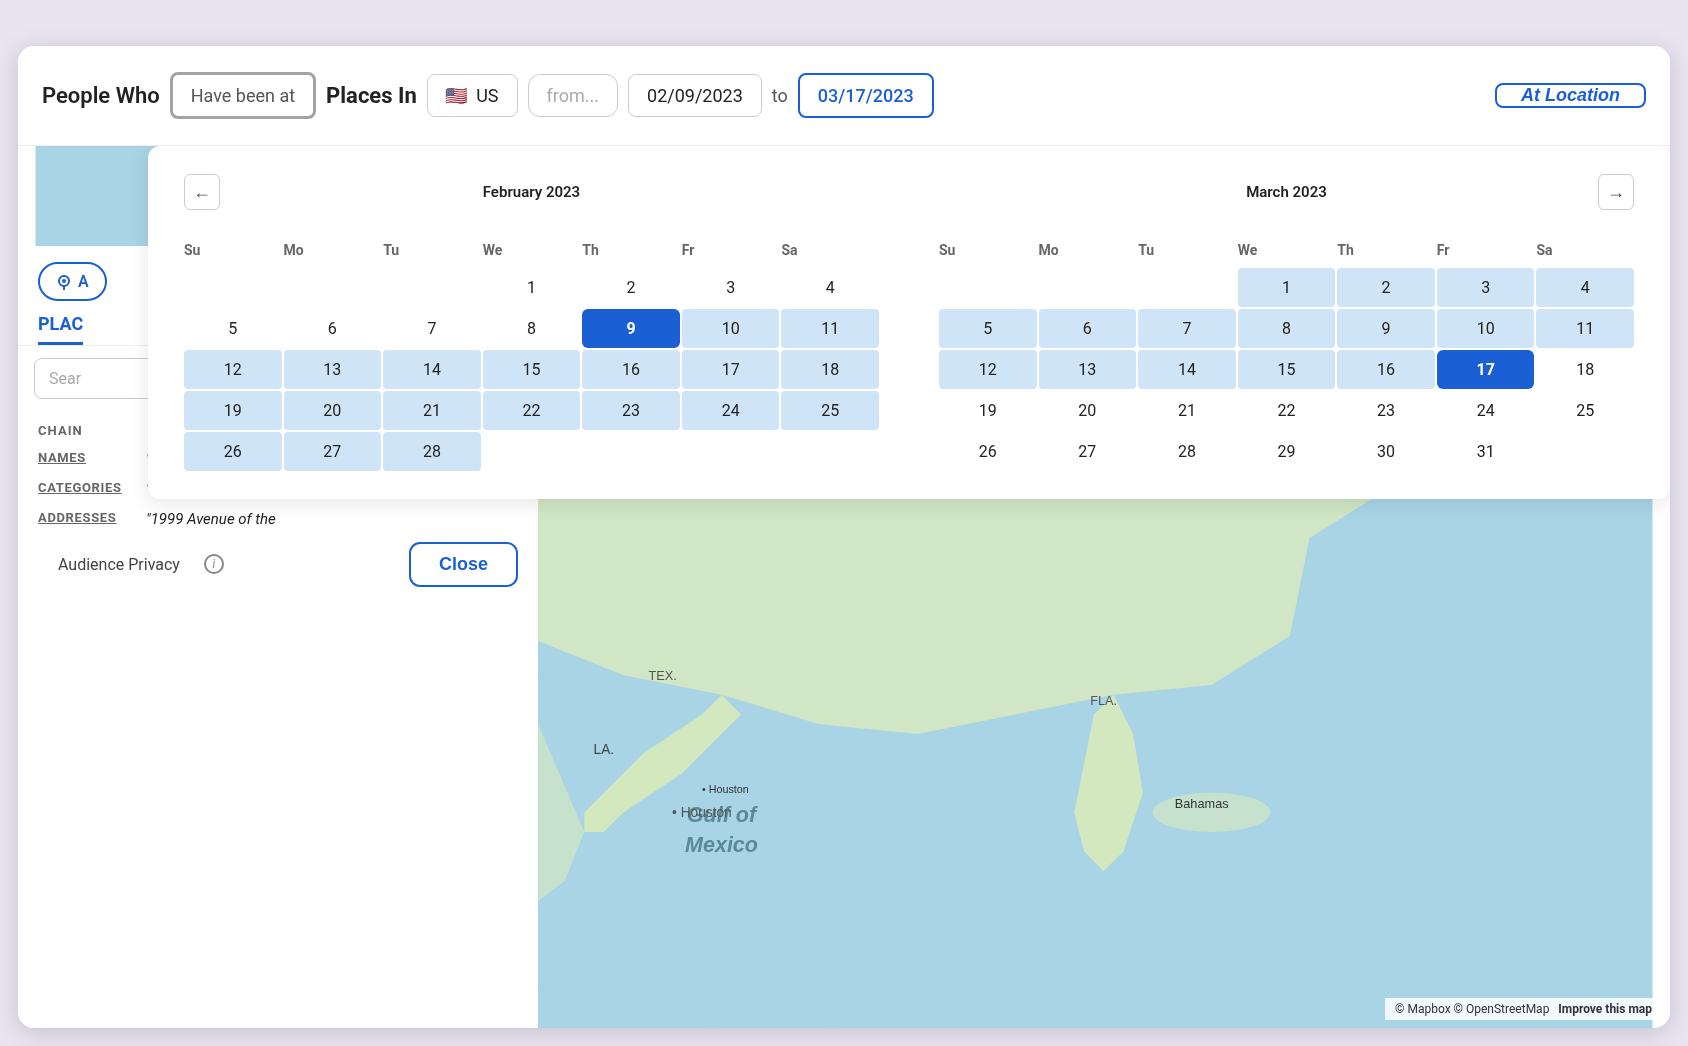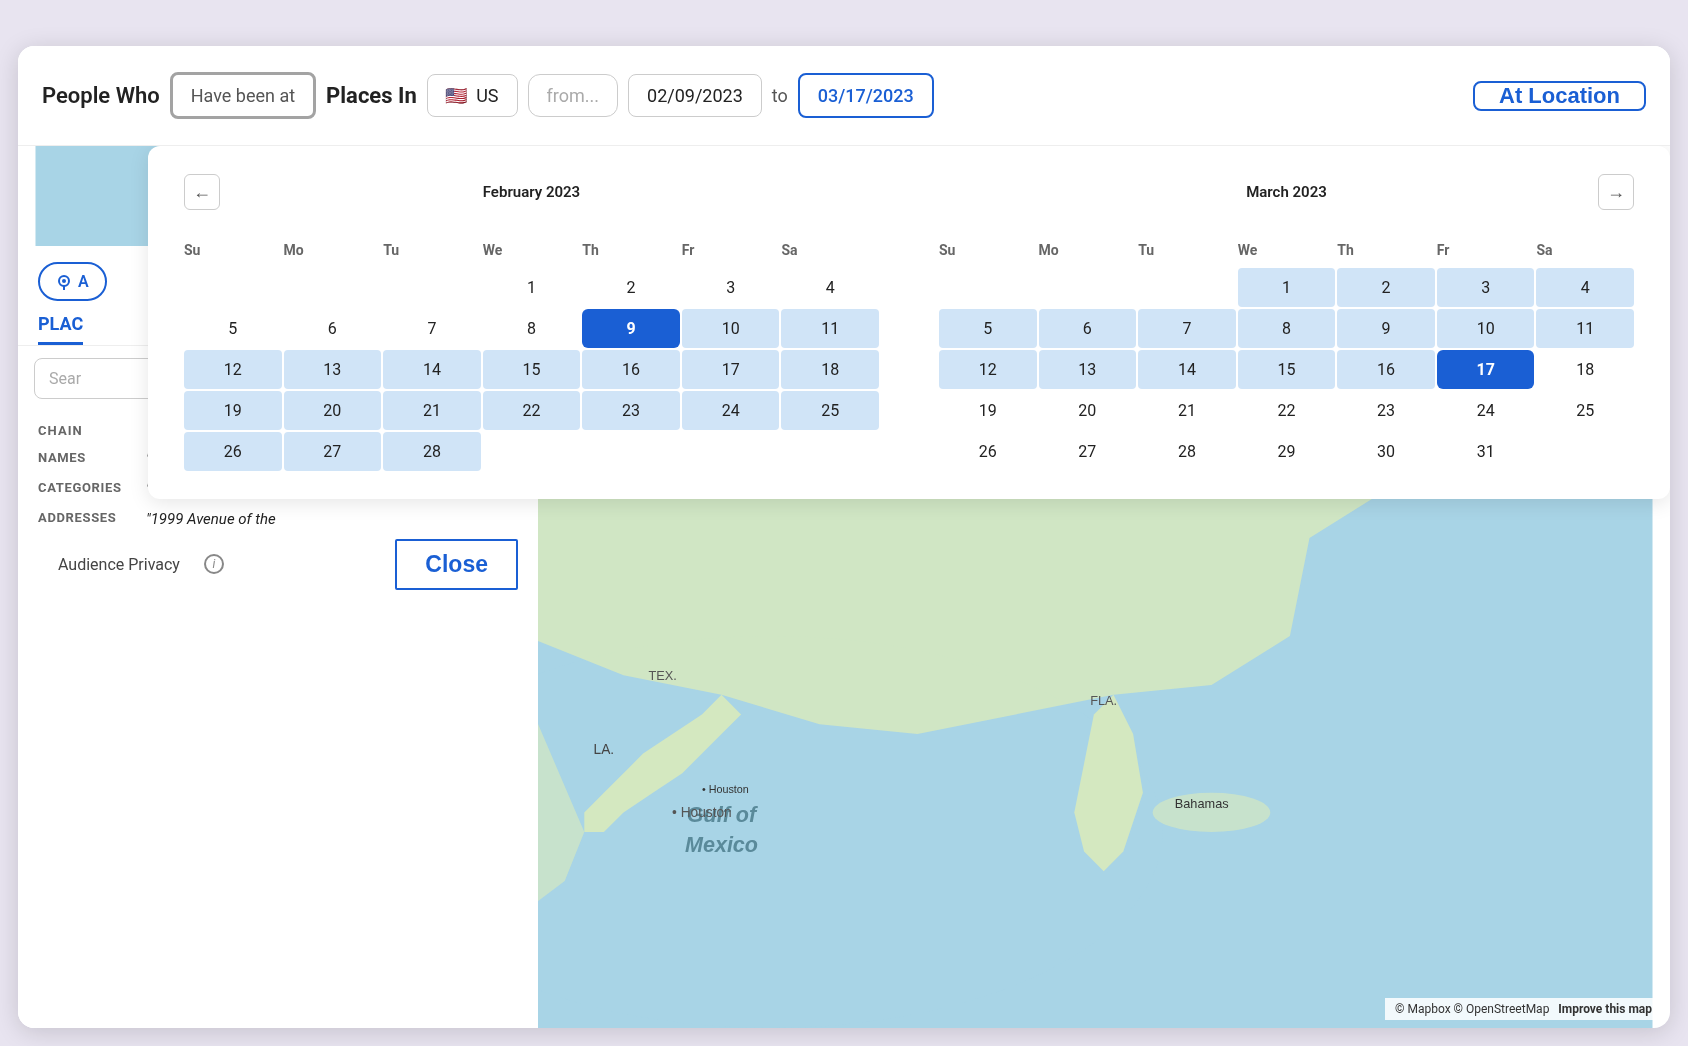--- a/index.html
+++ b/index.html
@@ -108,27 +108,28 @@
       font-size: 18px;
       color: #1a5fd4;
       background: white;
       font-weight: 500;
     }
 
     .at-location-btn {
       border: 2px solid #1a5fd4;
       border-radius: 8px;
       padding: 0 24px;
-      font-size: 22px;
+      font-size: 18px;
       color: #1a5fd4;
       background: white;
       font-weight: 600;
       margin-left: auto;
       white-space: nowrap;
       cursor: pointer;
+      font-style: italic;
     }
 
     
     .map-area {
       position: absolute;
       top: 100px;
       left: 0; right: 0; bottom: 0;
       overflow: hidden;
     }
 
@@ -203,20 +204,21 @@
       gap: 8px;
     }
 
     .panel-field-label {
       font-size: 13px;
       font-weight: 700;
       color: #666;
       letter-spacing: 0.05em;
       text-transform: uppercase;
       min-width: 100px;
+      text-decoration: underline;
     }
 
     .panel-field-value {
       font-size: 15px;
       font-style: italic;
       color: #222;
     }
 
     .audience-privacy {
       display: flex;
@@ -236,23 +238,23 @@
       display: flex;
       align-items: center;
       justify-content: center;
       font-size: 12px;
       color: #888;
       font-style: italic;
     }
 
     .close-btn {
       border: 2px solid #1a5fd4;
-      border-radius: 2px;
+      border-radius: 11px;
       padding: 10px 28px;
-      font-size: 23px;
+      font-size: 18px;
       color: #1a5fd4;
       background: white;
       font-weight: 600;
       cursor: pointer;
       margin-left: auto;
     }
 
     .bottom-row {
       display: flex;
       align-items: center;

